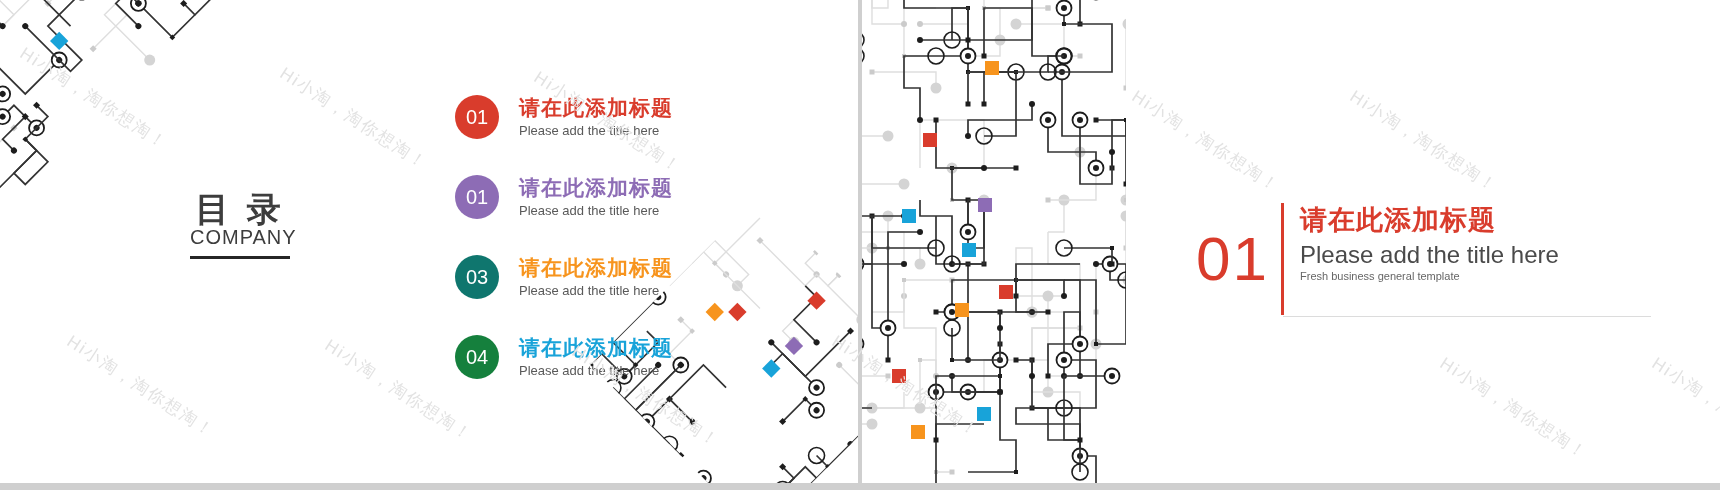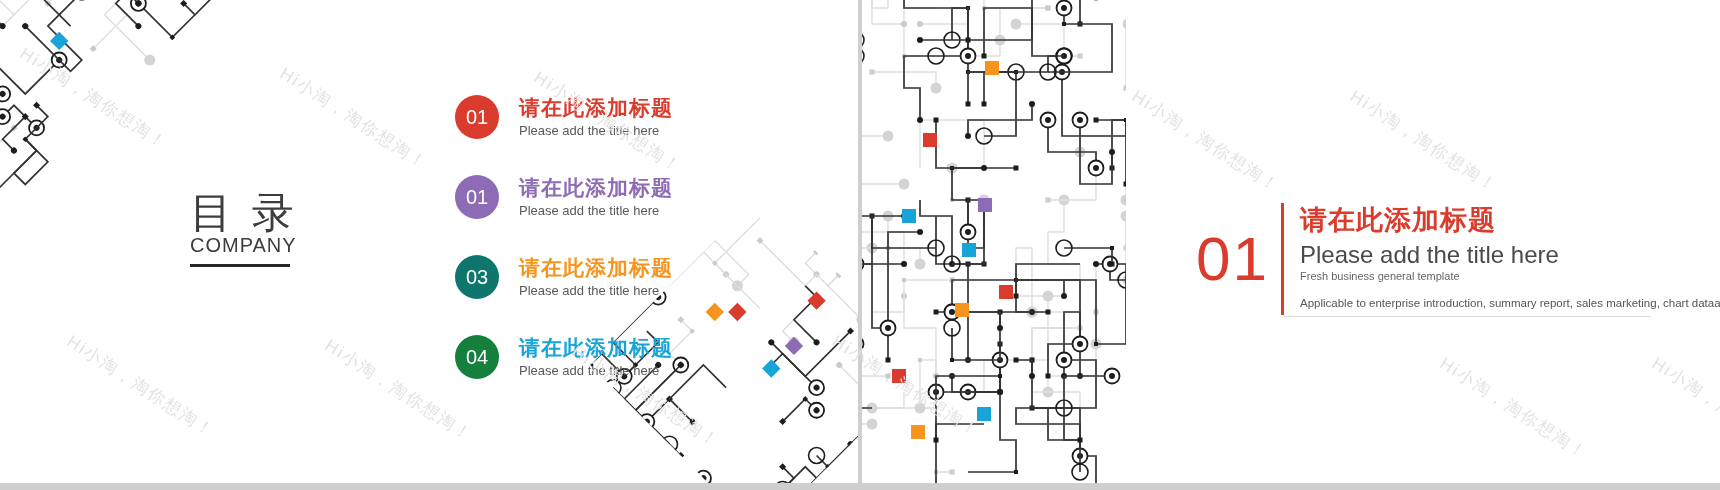--- a/index.html
+++ b/index.html
@@ -10,21 +10,21 @@
   .slide-right{left:862px;width:858px;}
 
   
   .circ{position:absolute;}
   .circ-tl{left:-210px;top:-212px;transform:rotate(45deg);}
   .circ-br{left:640px;top:245px;transform:rotate(45deg);}
   .circ-r{left:-6px;top:-8px;}
 
   
   .toc-title{position:absolute;left:190px;top:192px;width:100px;text-align:center;color:#3d3d3d;}
-  .toc-title .t-cn{font-size:42px;font-weight:400;letter-spacing:4px;line-height:1;white-space:nowrap;}
+  .toc-title .t-cn{font-size:34px;font-weight:700;letter-spacing:4px;line-height:1;white-space:nowrap;}
   .toc-title .t-en{font-size:20px;letter-spacing:1px;color:#3d3d3d;}
   .toc-title .t-rule{margin-top:7px;height:3px;background:#262626;width:100px;}
 
   
   .toc-items{position:absolute;left:455px;top:95px;}
   .toc-item{display:flex;align-items:center;height:44px;margin-bottom:36px;}
   .badge{width:44px;height:44px;border-radius:50%;color:#fff;font-size:20px;font-weight:500;
          display:flex;align-items:center;justify-content:center;flex:0 0 44px;}
   .titles{margin-left:20px;}
   .titles .cn{font-size:21px;font-weight:600;line-height:1.1;letter-spacing:1px;white-space:nowrap;}
@@ -636,21 +636,20 @@
         <rect x="36" y="377" width="14" height="14" fill="#d93c2c"></rect>
         <rect x="121" y="415" width="14" height="14" fill="#18a3d9"></rect>
         <rect x="55" y="433" width="14" height="14" fill="#f7941d"></rect>
       </svg>
 
     <div class="sec-num" style="color: rgb(217, 60, 44);">01</div>
     <div class="sec-rule" style="background-color: rgb(217, 60, 44);"></div>
     <div class="sec-cn" style="color: rgb(217, 60, 44);">请在此添加标题</div>
     <div class="sec-en">Please add the title here</div>
     <div class="sec-d1">Fresh business general template</div>
-    <div class="sec-d2">Applicable to enterprise introduction, summary report, sales marketing, chart dataa</div>
     <div class="sec-underline"></div>
   </section>
 
   <span class="wm" style="left:28px;top:42px">Hi小淘，淘你想淘！</span>
   <span class="wm" style="left:288px;top:62px">Hi小淘，淘你想淘！</span>
   <span class="wm" style="left:542px;top:66px">Hi小淘，淘你想淘！</span>
   <span class="wm" style="left:1140px;top:85px">Hi小淘，淘你想淘！</span>
   <span class="wm" style="left:1358px;top:85px">Hi小淘，淘你想淘！</span>
   <span class="wm" style="left:75px;top:330px">Hi小淘，淘你想淘！</span>
   <span class="wm" style="left:333px;top:334px">Hi小淘，淘你想淘！</span>

